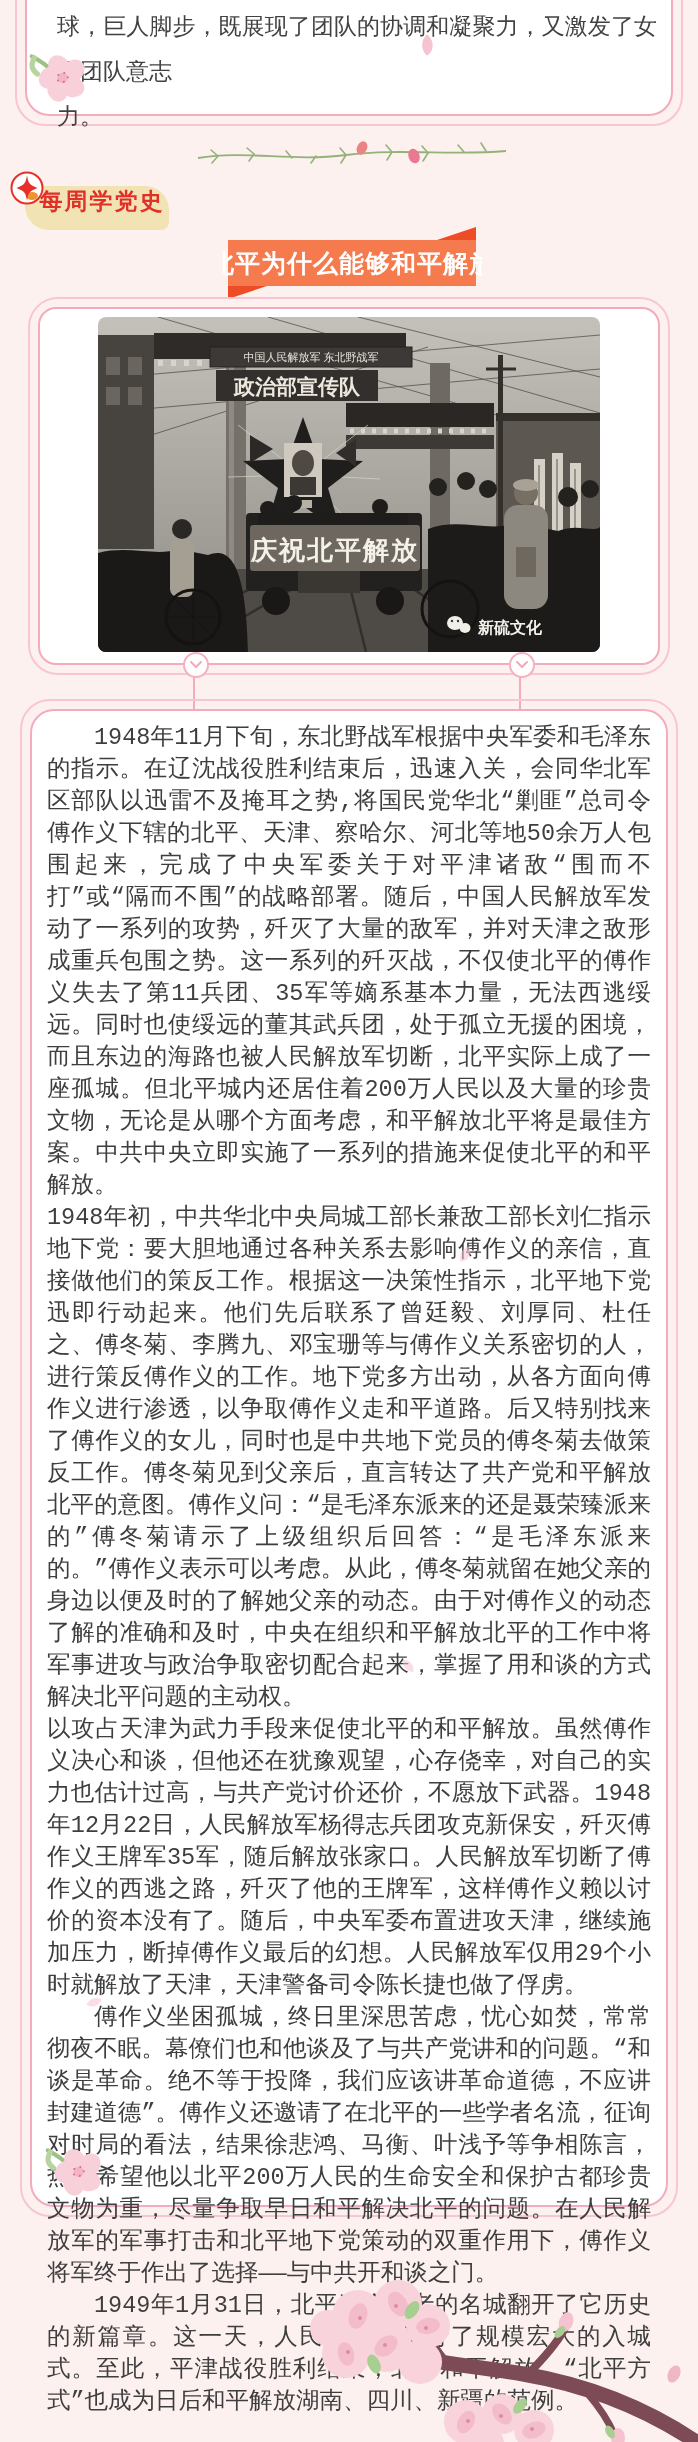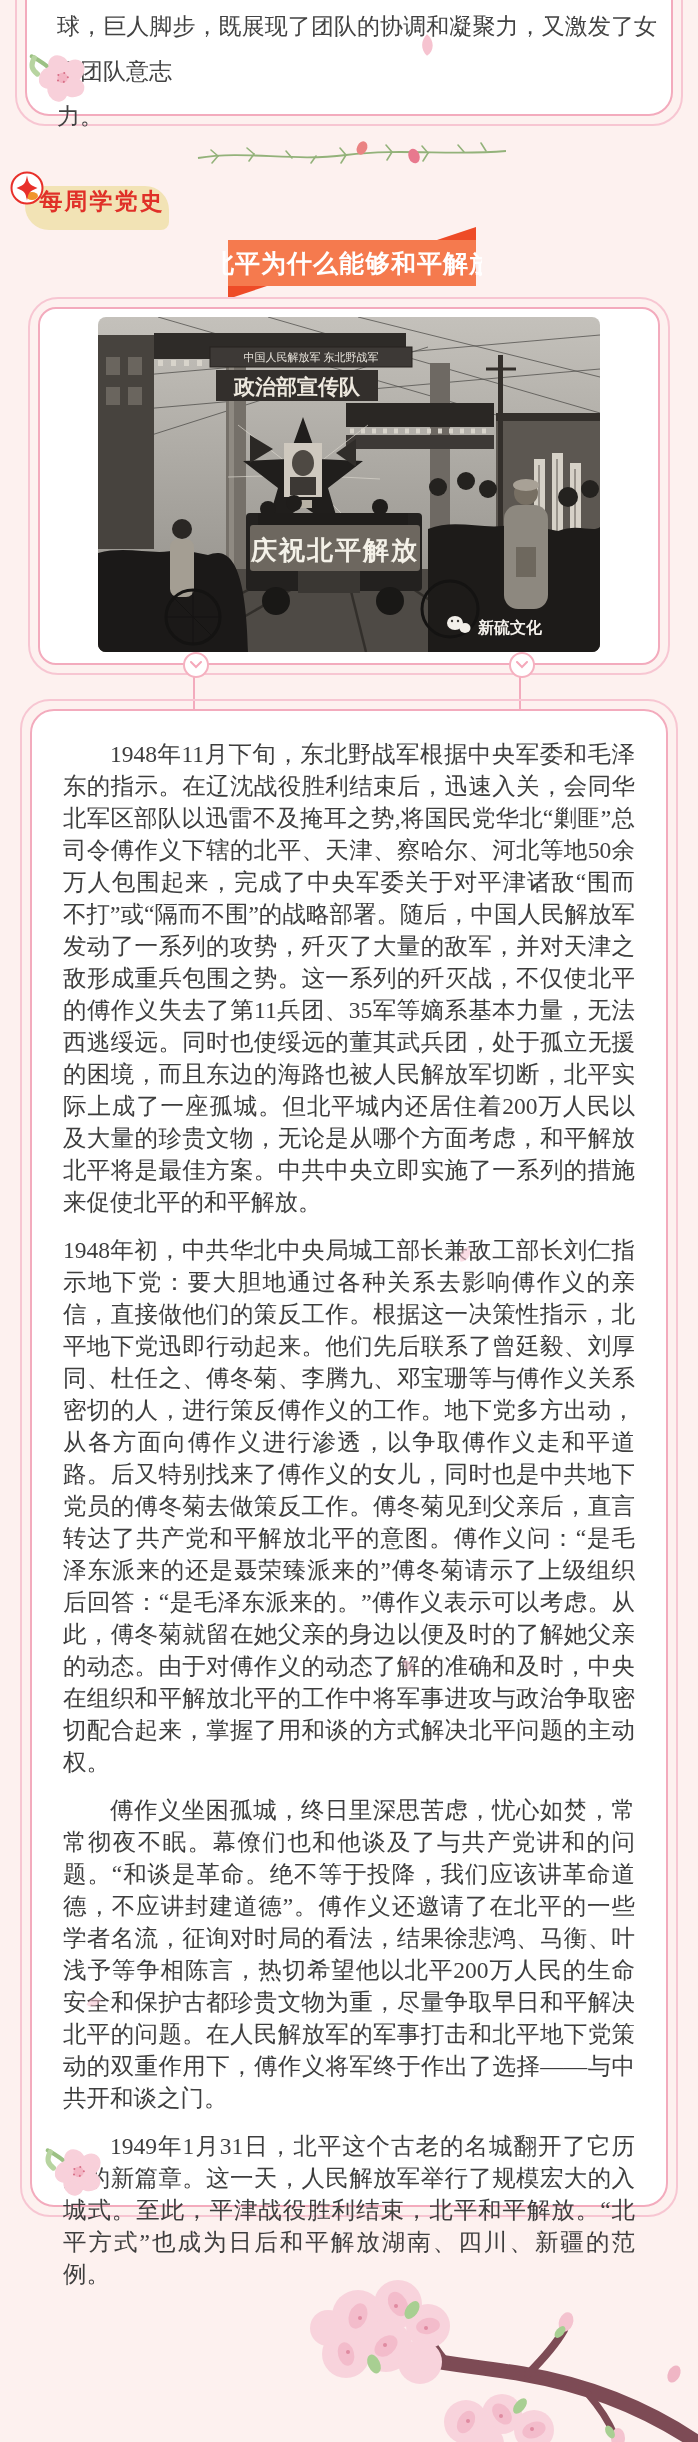--- a/index.html
+++ b/index.html
@@ -14,22 +14,22 @@
         border-radius:8px 24px 8px 24px;display:flex;justify-content:center;}
   .badge span{font-size:23px;font-weight:bold;color:#e03028;letter-spacing:2px;padding-left:10px;}
   .banner-wrap{position:absolute;left:220px;top:226px;width:262px;height:74px;}
   .banner-text{font-weight:bold;letter-spacing:1px;}
   .photo-frame{position:absolute;left:98px;top:317px;width:502px;height:335px;border-radius:8px;
         overflow:hidden;}
   .connector-line{position:absolute;width:2px;height:48px;background:#f3abbd;top:663px;}
   .connector{position:absolute;top:652px;width:22px;height:22px;background:#fff;
         border:2px solid #f5b1c0;border-radius:50%;z-index:4;display:flex;align-items:center;justify-content:center;}
   .article{position:absolute;left:47px;top:722px;width:604px;}
-  .para{margin:16px;font-size:23.5px;line-height:32px;color:#3e3e3e;text-align:justify;
-        font-family:Liberation Serif, serif;}
+  .para{margin:0;font-size:23.5px;line-height:32px;color:#3e3e3e;text-align:justify;
+        font-family:Liberation Mono, monospace;}
   .para.indent{text-indent:2em;}
   .blossom{position:absolute;}
   .petal{position:absolute;}
   .soft{opacity:.55;}
 </style>
 </head>
 <body>
 
 <div id="page">
 
@@ -249,20 +249,21 @@
     <svg width="12" height="8" viewBox="0 0 12 8">
       <polyline points="1,1 6,6 11,1" fill="none" stroke="#f5a8ba" stroke-width="2" stroke-linecap="round"></polyline>
     </svg>
   </div>
 
   <div class="card-outer" style="left:20px;top:699px;width:654px;height:1514px;"></div>
   <div class="card" style="left:30px;top:709px;width:634px;height:1494px;"></div>
   <div class="article">
       <p class="para indent">1948年11月下旬，东北野战军根据中央军委和毛泽东的指示。在辽沈战役胜利结束后，迅速入关，会同华北军区部队以迅雷不及掩耳之势,将国民党华北“剿匪”总司令傅作义下辖的北平、天津、察哈尔、河北等地50余万人包围起来，完成了中央军委关于对平津诸敌“围而不打”或“隔而不围”的战略部署。随后，中国人民解放军发动了一系列的攻势，歼灭了大量的敌军，并对天津之敌形成重兵包围之势。这一系列的歼灭战，不仅使北平的傅作义失去了第11兵团、35军等嫡系基本力量，无法西逃绥远。同时也使绥远的董其武兵团，处于孤立无援的困境，而且东边的海路也被人民解放军切断，北平实际上成了一座孤城。但北平城内还居住着200万人民以及大量的珍贵文物，无论是从哪个方面考虑，和平解放北平将是最佳方案。中共中央立即实施了一系列的措施来促使北平的和平解放。</p>
       <p class="para">1948年初，中共华北中央局城工部长兼敌工部长刘仁指示地下党：要大胆地通过各种关系去影响傅作义的亲信，直接做他们的策反工作。根据这一决策性指示，北平地下党迅即行动起来。他们先后联系了曾廷毅、刘厚同、杜任之、傅冬菊、李腾九、邓宝珊等与傅作义关系密切的人，进行策反傅作义的工作。地下党多方出动，从各方面向傅作义进行渗透，以争取傅作义走和平道路。后又特别找来了傅作义的女儿，同时也是中共地下党员的傅冬菊去做策反工作。傅冬菊见到父亲后，直言转达了共产党和平解放北平的意图。傅作义问：“是毛泽东派来的还是聂荣臻派来的”傅冬菊请示了上级组织后回答：“是毛泽东派来的。”傅作义表示可以考虑。从此，傅冬菊就留在她父亲的身边以便及时的了解她父亲的动态。由于对傅作义的动态了解的准确和及时，中央在组织和平解放北平的工作中将军事进攻与政治争取密切配合起来，掌握了用和谈的方式解决北平问题的主动权。</p>
+      <p class="para">以攻占天津为武力手段来促使北平的和平解放。虽然傅作义决心和谈，但他还在犹豫观望，心存侥幸，对自己的实力也估计过高，与共产党讨价还价，不愿放下武器。1948年12月22日，人民解放军杨得志兵团攻克新保安，歼灭傅作义王牌军35军，随后解放张家口。人民解放军切断了傅作义的西逃之路，歼灭了他的王牌军，这样傅作义赖以讨价的资本没有了。随后，中央军委布置进攻天津，继续施加压力，断掉傅作义最后的幻想。人民解放军仅用29个小时就解放了天津，天津警备司令陈长捷也做了俘虏。</p>
       <p class="para indent">傅作义坐困孤城，终日里深思苦虑，忧心如焚，常常彻夜不眠。幕僚们也和他谈及了与共产党讲和的问题。“和谈是革命。绝不等于投降，我们应该讲革命道德，不应讲封建道德”。傅作义还邀请了在北平的一些学者名流，征询对时局的看法，结果徐悲鸿、马衡、叶浅予等争相陈言，热切希望他以北平200万人民的生命安全和保护古都珍贵文物为重，尽量争取早日和平解决北平的问题。在人民解放军的军事打击和北平地下党策动的双重作用下，傅作义将军终于作出了选择——与中共开和谈之门。</p>
       <p class="para indent">1949年1月31日，北平这个古老的名城翻开了它历史的新篇章。这一天，人民解放军举行了规模宏大的入城式。至此，平津战役胜利结束，北平和平解放。“北平方式”也成为日后和平解放湖南、四川、新疆的范例。</p>
     </div>
 
   <svg class="petal soft" style="left:456px;top:1243px;transform:rotate(30deg);" width="18" height="22" viewBox="0 0 20 24">
     <path d="M10,2 C17,8 17,17 10,22 C4,16 4,8 10,2 Z" fill="#f6c3d0"></path>
   </svg>
   <svg class="petal soft" style="left:400px;top:1656px;transform:rotate(-40deg);" width="16" height="20" viewBox="0 0 20 24">
     <path d="M10,2 C17,8 17,17 10,22 C4,16 4,8 10,2 Z" fill="#f6c3d0"></path>
   </svg>

